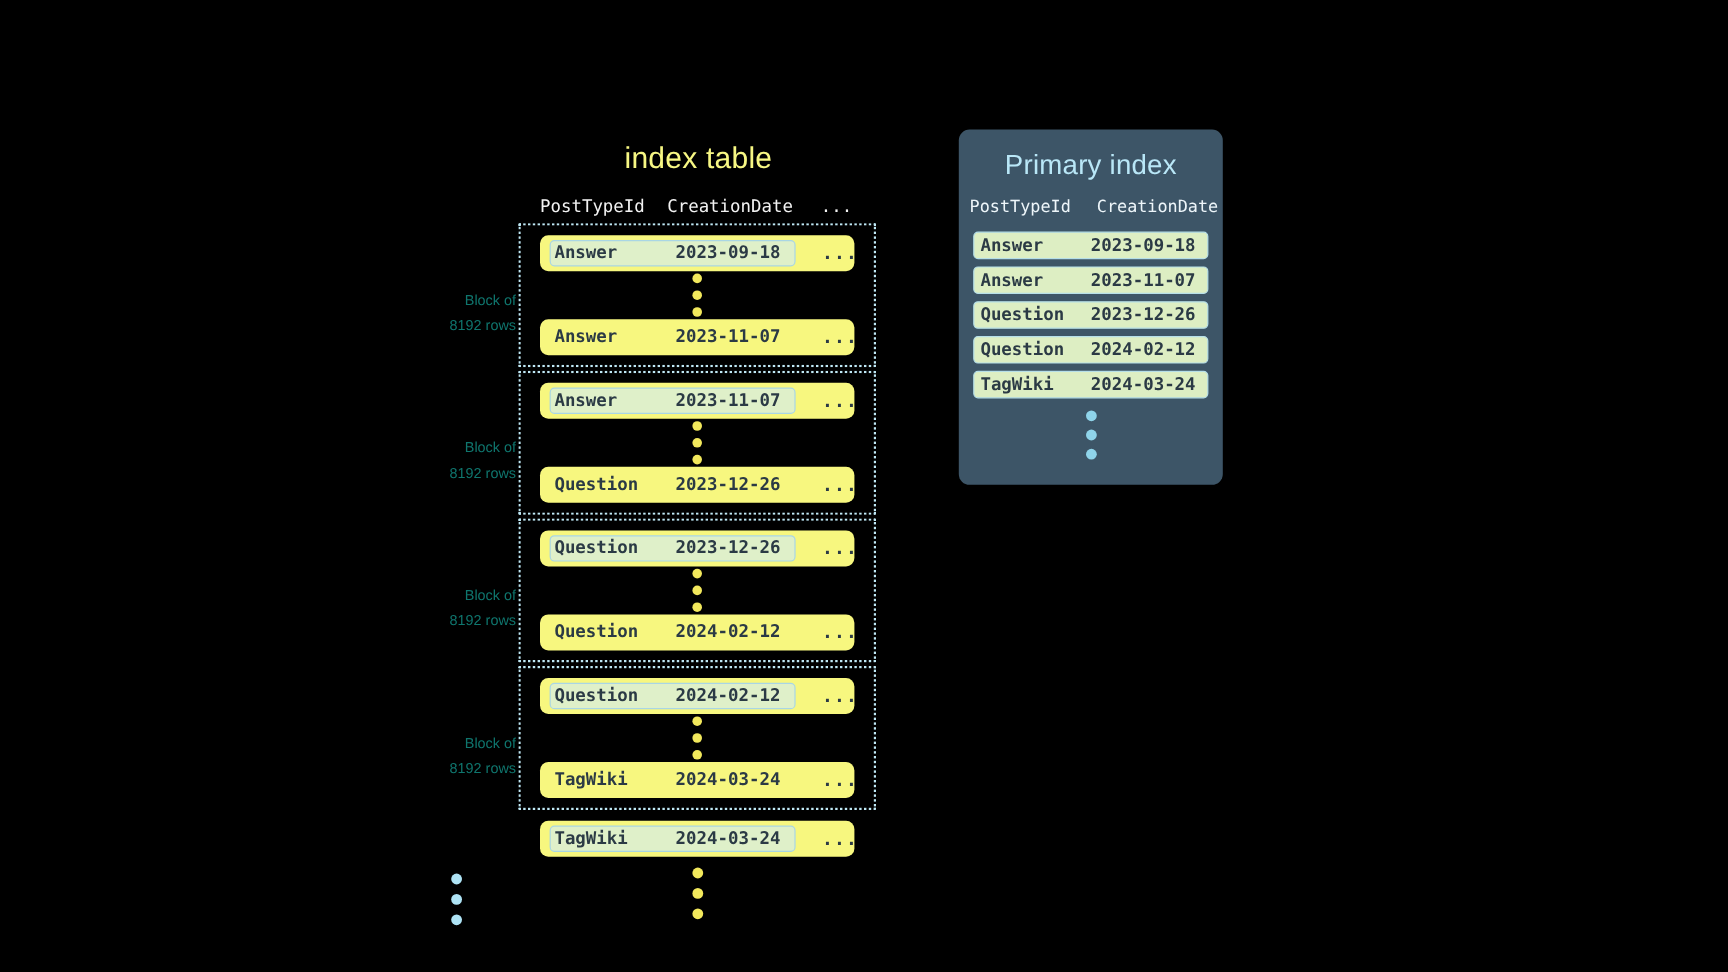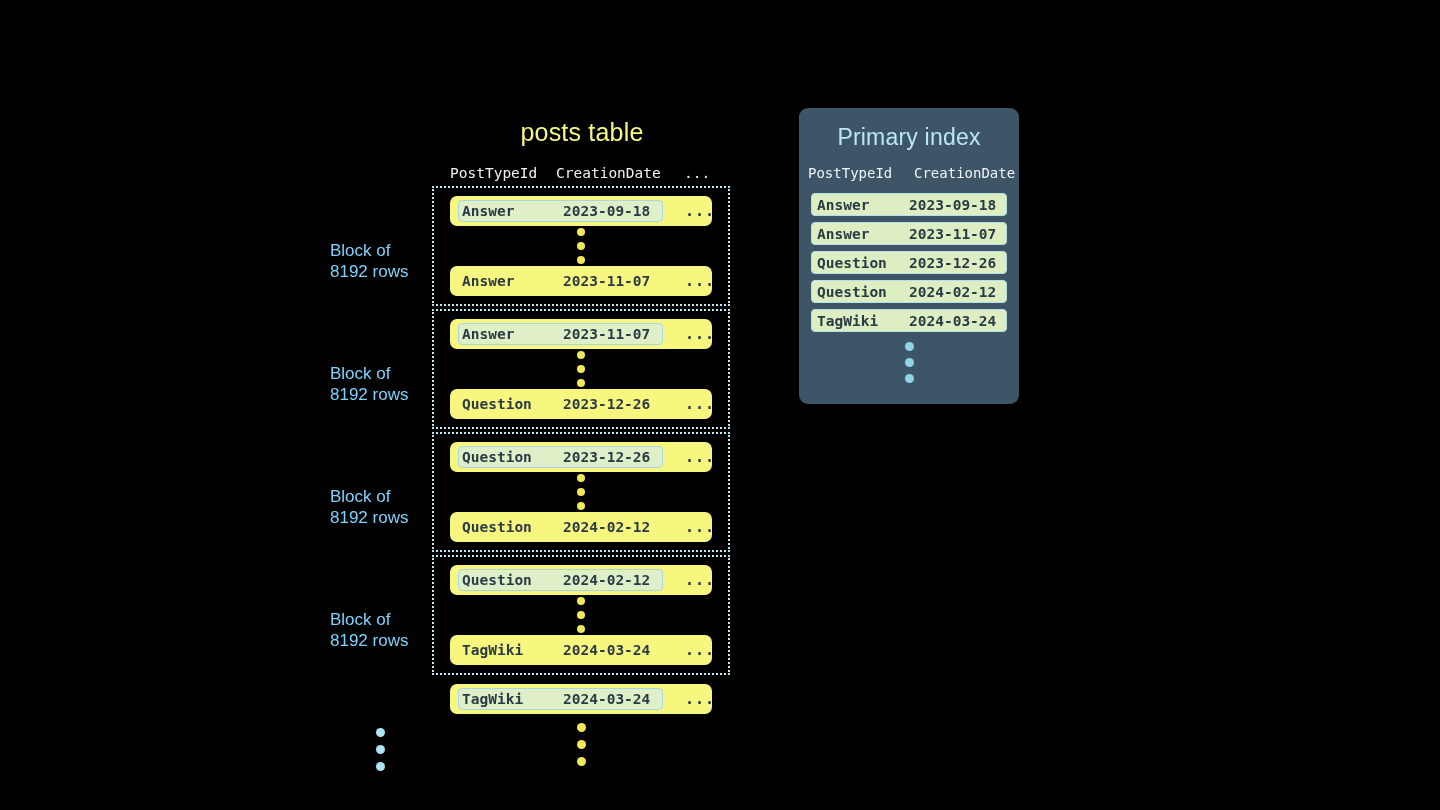--- a/index.html
+++ b/index.html
@@ -60,23 +60,23 @@
   }
 
   .block-row-wrap {
     position: relative;
     display: flex;
     align-items: flex-start;
   }
 
   .block-label {
     width: 100px;
-    text-align: left;
-    color: #7dd3fc;
-    font-size: 17px;
+    text-align: right;
+    color: #0f766e;
+    font-size: 12px;
     line-height: 21px;
     position: absolute;
     left: 0px;
   }
 
   .block {
     position: relative;
     margin-left: 102px;
     width: 298px;
     border: 2px dotted #bfe8f5;
@@ -250,21 +250,21 @@
     height: 9px;
     border-radius: 50%;
     background: #8fd4ea;
   }
 </style>
 </head>
 <body>
 
 <div id="posts-table">
 
-  <div class="table-title">posts table</div>
+  <div class="table-title">index table</div>
 
   <div class="col-headers">
     <span class="h-type">PostTypeId</span>
     <span class="h-date">CreationDate</span>
     <span class="h-rest">...</span>
   </div>
 
   <div class="blocks-area">
 
     <div class="block-row-wrap">

